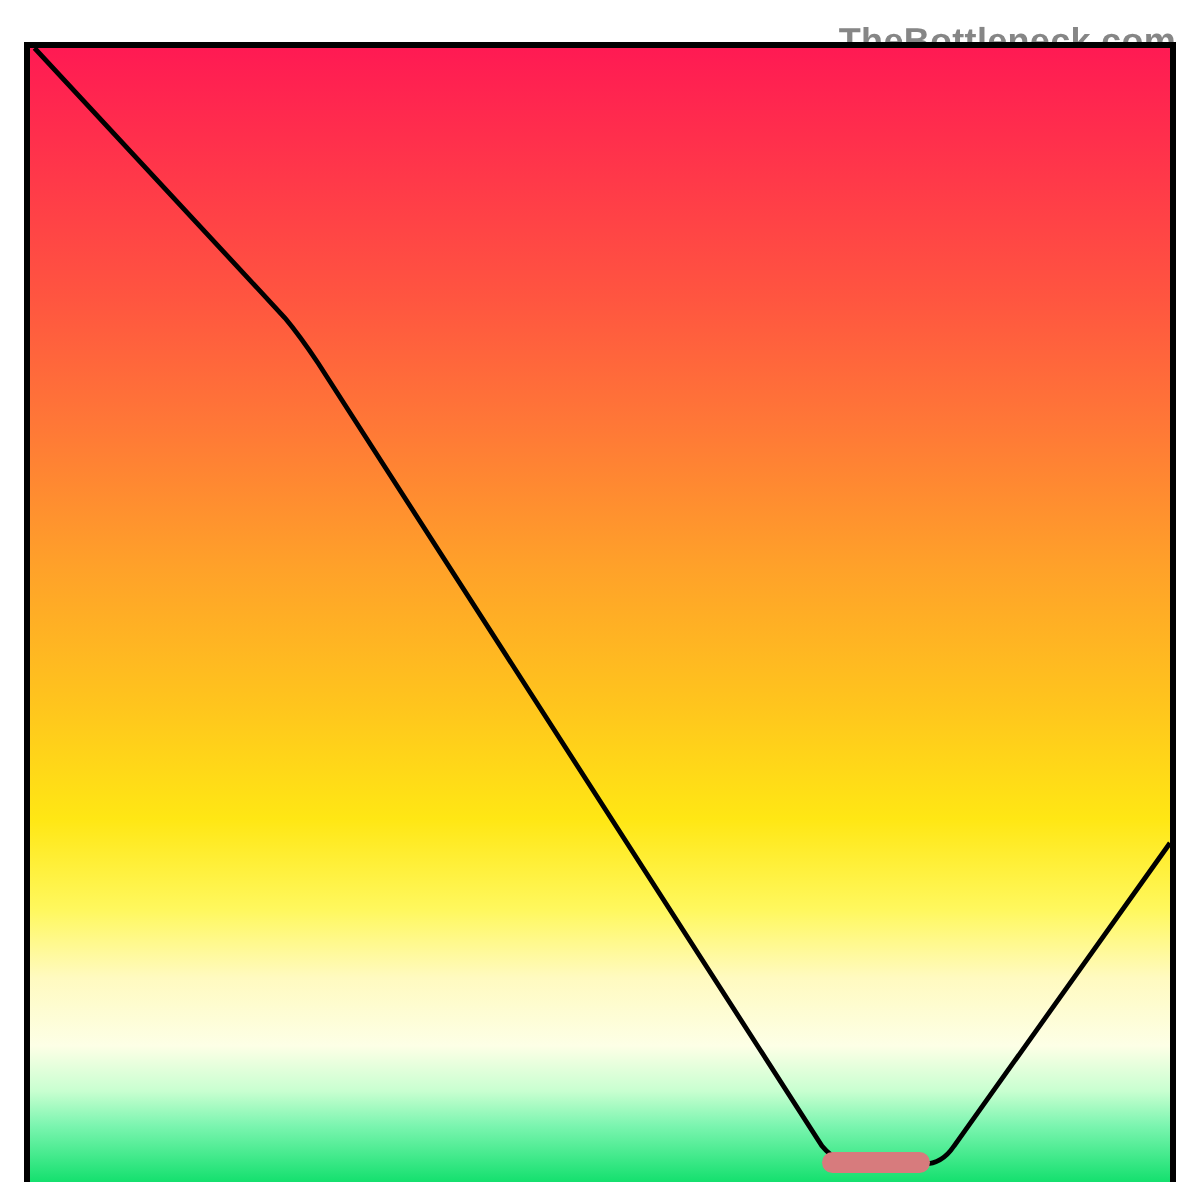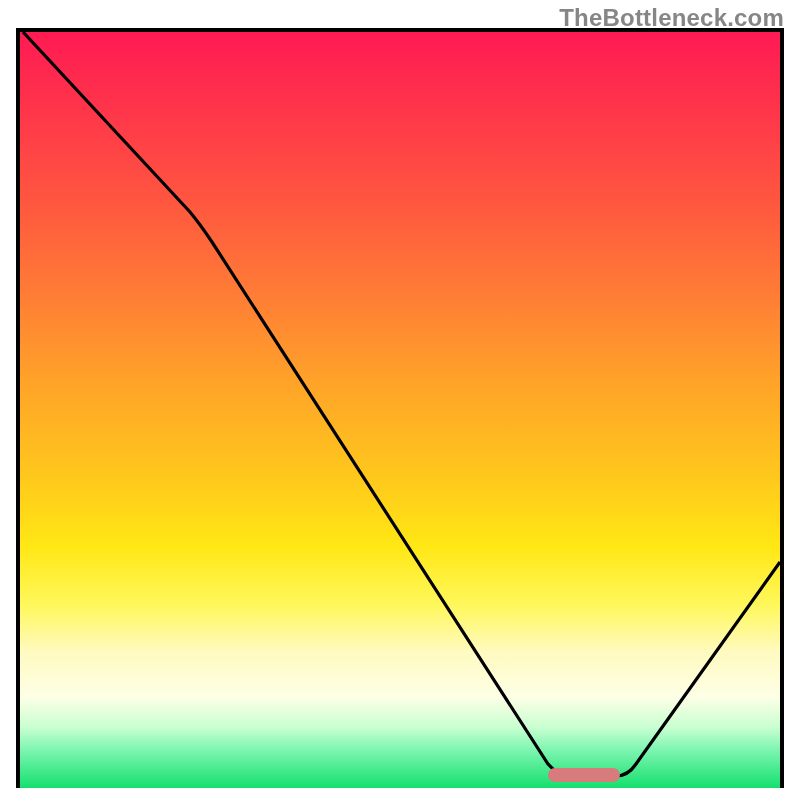--- a/index.html
+++ b/index.html
@@ -4,21 +4,21 @@
 <style>
   * { margin: 0; padding: 0; box-sizing: border-box; }
   html, body { width: 800px; height: 800px; overflow: hidden; background: #fff; }
   .canvas {
     position: relative;
     width: 800px;
     height: 800px;
   }
   .watermark {
     position: absolute;
-    top: 4px;
+    top: 14px;
     right: 16px;
     font-family: Arial, Helvetica, sans-serif;
     font-size: 24px;
     font-weight: 700;
     color: #868686;
     letter-spacing: 0.2px;
   }
   .plot-border {
     position: absolute;
     left: 16px;

